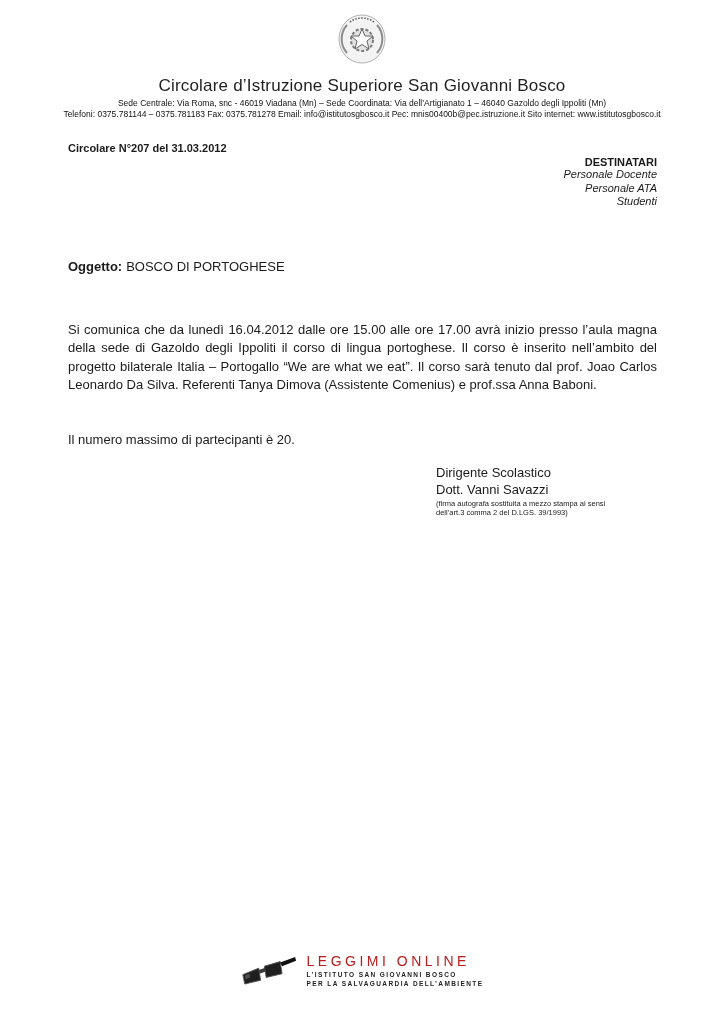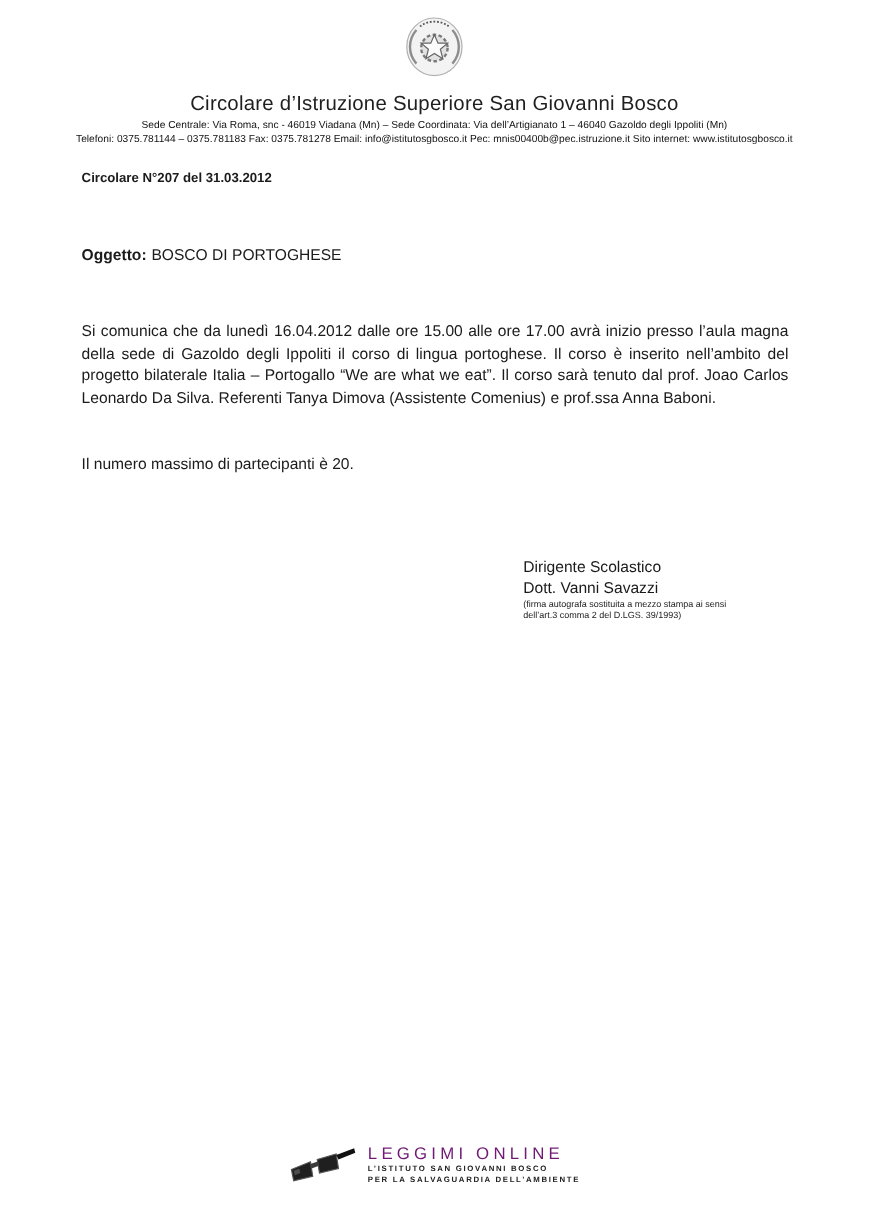--- a/index.html
+++ b/index.html
@@ -51,21 +51,21 @@
   .footer {
     position:absolute;
     left:0; top:952px; width:100%;
     display:flex; align-items:center; justify-content:center;
     gap:10px;
   }
   .footer-icon { width:56px; height:36px; }
   .footer-text { display:flex; flex-direction:column; }
   .footer-title {
     font-size:14px; letter-spacing:3.5px;
-    color:#701a75; font-weight:normal;
+    color:#b91c1c; font-weight:normal;
   }
   .footer-sub {
     font-size:6.5px; letter-spacing:1.4px;
     color:#222; font-weight:bold; line-height:9px;
     margin-top:1px;
   }
 </style>
 </head>
 <body>
 
@@ -82,20 +82,26 @@
     </svg>
   </div>
 
   <h1 class="title">Circolare d’Istruzione Superiore San Giovanni Bosco</h1>
   <div class="addr">Sede Centrale: Via Roma, snc - 46019 Viadana (Mn) – Sede Coordinata: Via dell’Artigianato 1 – 46040 Gazoldo degli Ippoliti (Mn)</div>
   <div class="addr">Telefoni: 0375.781144 – 0375.781183 Fax: 0375.781278 Email: info@istitutosgbosco.it  Pec: mnis00400b@pec.istruzione.it  Sito internet: www.istitutosgbosco.it</div>
 
   <div class="content">
     <div class="circ">Circolare N°207 del 31.03.2012</div>
 
+    <div class="recipients">
+      <div class="dest-title">DESTINATARI</div>
+      <div class="dest-item">Personale Docente</div>
+      <div class="dest-item">Personale ATA</div>
+      <div class="dest-item">Studenti</div>
+    </div>
 
     <div class="subject">
       <span class="lbl">Oggetto:</span><span>BOSCO DI PORTOGHESE</span>
     </div>
 
     <p class="body-par">Si comunica che da lunedì 16.04.2012 dalle ore 15.00 alle ore 17.00 avrà inizio presso l’aula magna della sede di Gazoldo degli Ippoliti il corso di lingua portoghese. Il corso è inserito nell’ambito del progetto bilaterale Italia – Portogallo “We are what we eat”. Il corso sarà tenuto dal prof. Joao Carlos Leonardo Da Silva. Referenti Tanya Dimova (Assistente Comenius) e prof.ssa Anna Baboni.</p>
 
     <p class="body-par2">
       <br>
       <span>Il numero massimo di partecipanti è 20.</span>

